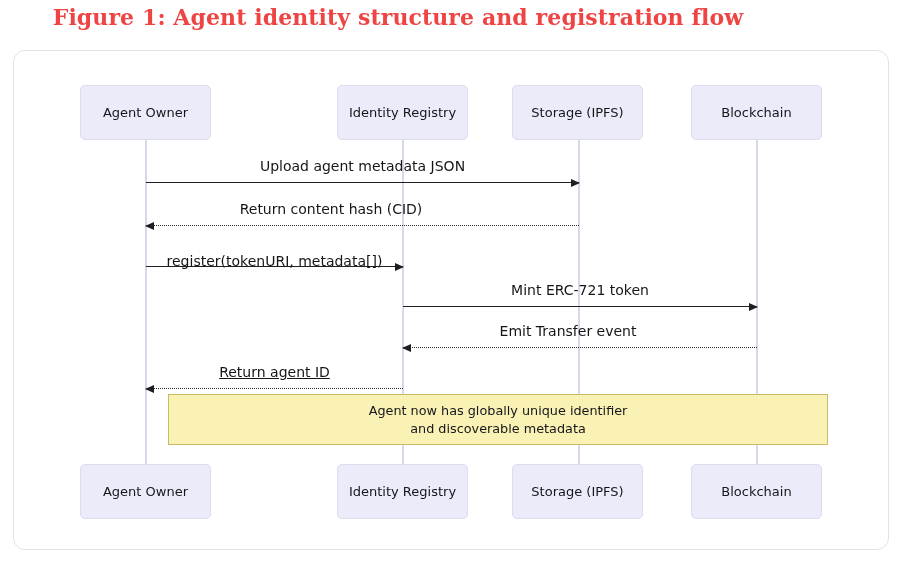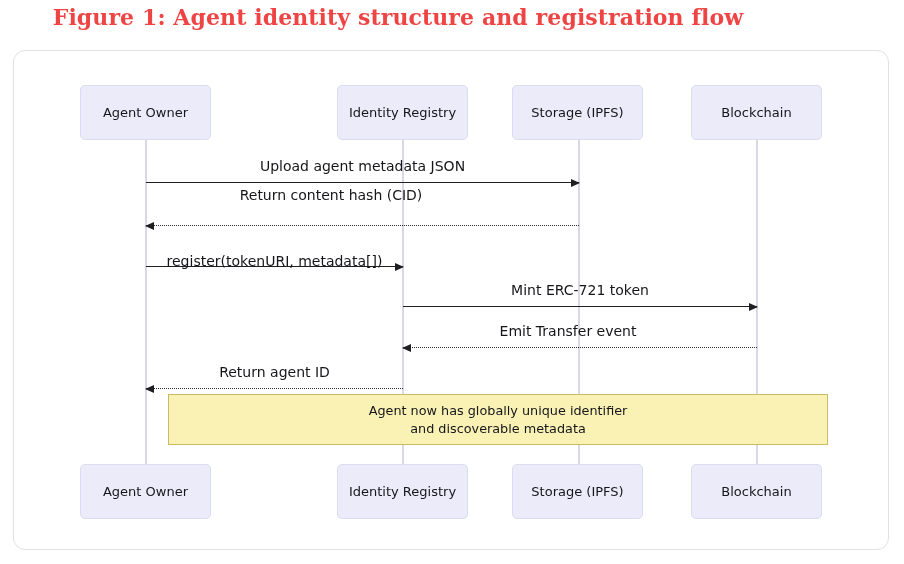--- a/index.html
+++ b/index.html
@@ -152,41 +152,41 @@
   </div>
   <div class="participant" style="left:677px; top:34px; width:131px;">
     <span>Blockchain</span>
   </div>
 
   <div class="msg-label" style="left:132px; top:107px; width:433px;">Upload agent metadata JSON</div>
   <div class="message solid" style="left:132px; top:131px; width:433px;">
     <span class="arrowhead right"></span>
   </div>
 
-  <div class="msg-label" style="left:132px; top:136px; width:370px;">Return content hash (CID)</div>
+  <div class="msg-label" style="left:132px; top:150px; width:370px;">Return content hash (CID)</div>
   <div class="message dotted" style="left:132px; top:174px; width:433px;">
     <span class="arrowhead left"></span>
   </div>
 
   <div class="msg-label" style="left:132px; top:191px; width:257px;margin-top:11px;">register(tokenURI, metadata[])</div>
   <div class="message solid" style="left:132px; top:215px; width:257px;">
     <span class="arrowhead right"></span>
   </div>
 
   <div class="msg-label" style="left:389px; top:231px; width:354px;">Mint ERC-721 token</div>
   <div class="message solid" style="left:389px; top:255px; width:354px;">
     <span class="arrowhead right"></span>
   </div>
 
   <div class="msg-label" style="left:389px; top:272px; width:330px;">Emit Transfer event</div>
   <div class="message dotted" style="left:389px; top:296px; width:354px;">
     <span class="arrowhead left"></span>
   </div>
 
-  <div class="msg-label" style="left:132px; top:313px; width:257px;">Return agent ID</div>
+  <div class="msg-label" style="left:132px; top:313px; width:257px;text-decoration:underline;">Return agent ID</div>
   <div class="message dotted" style="left:132px; top:337px; width:257px;">
     <span class="arrowhead left"></span>
   </div>
 
   <div id="note-box" style="left:106px; top:343px;">
     <div class="note-line">Agent now has globally unique identifier</div>
     <div class="note-line">and discoverable metadata</div>
   </div>
 
   <div class="participant" style="left:66px; top:413px; width:131px;">

